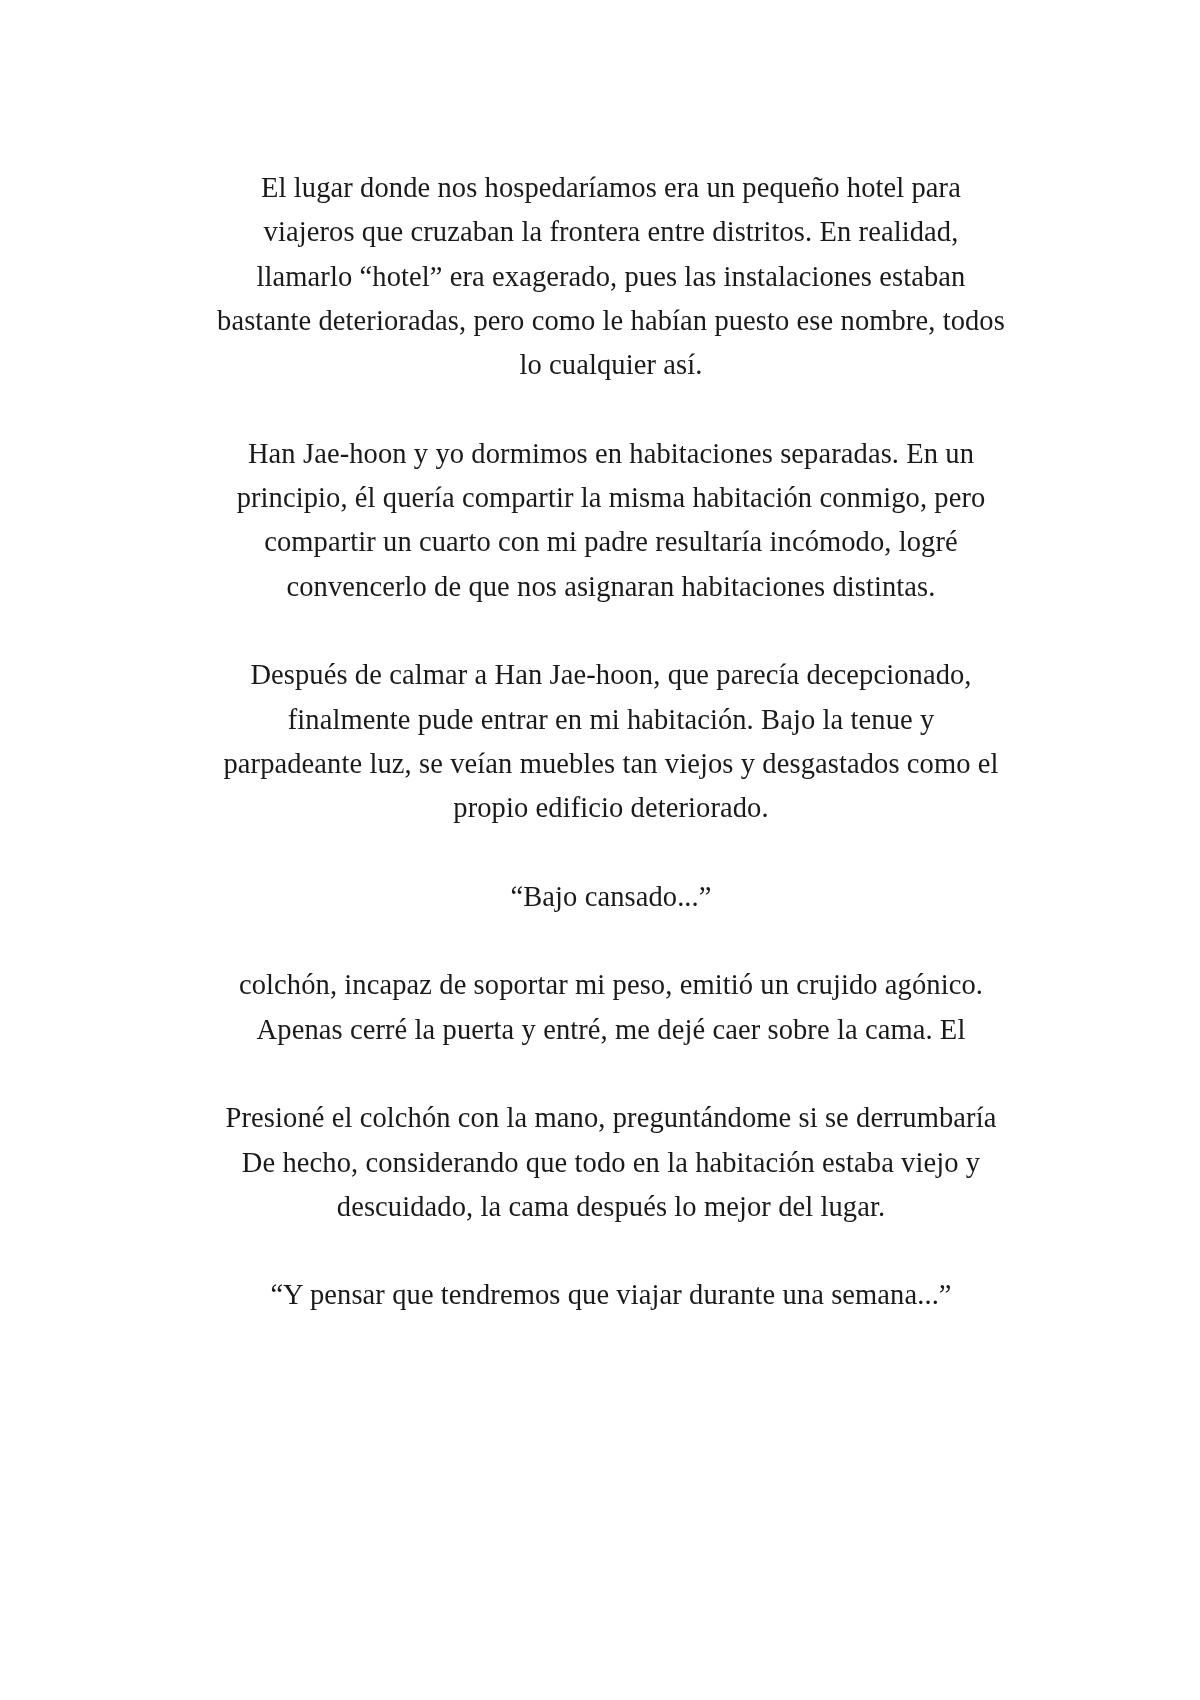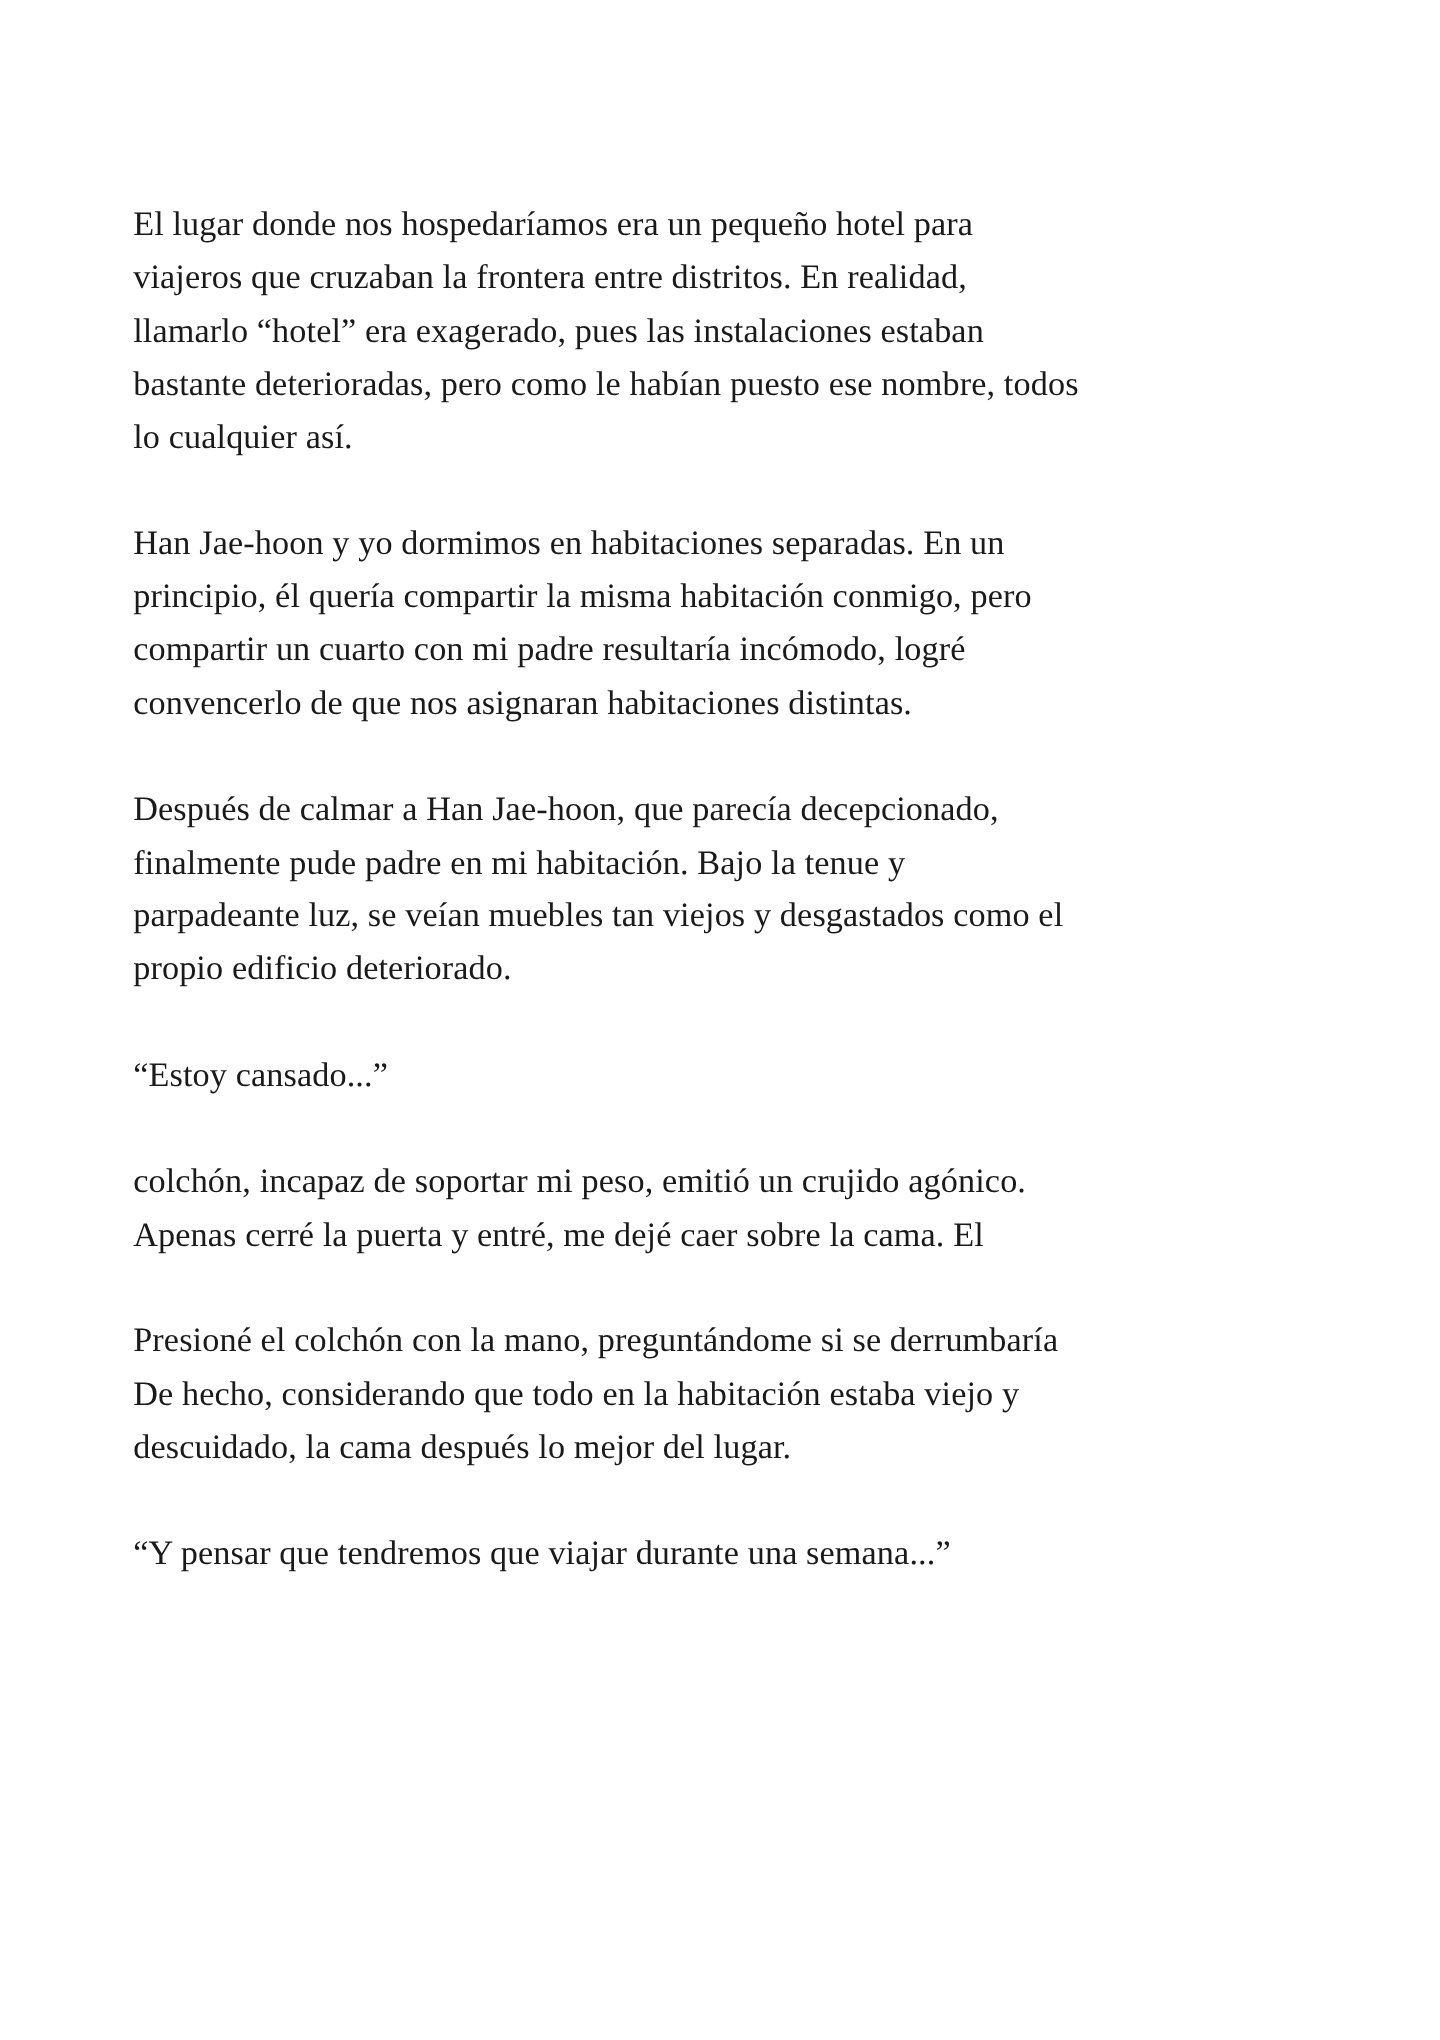--- a/index.html
+++ b/index.html
@@ -19,20 +19,21 @@
     top: 166px;
     width: 1000px;
     font-family: "Liberation Serif", "DejaVu Serif", serif;
     font-size: 28.5px;
     line-height: 44.3px;
     color: #1a1a1a;
     letter-spacing: 0.1px;
   }
   .para {
     margin: 0 0 44.3px 0;
+    text-align: center;
   }
   .line {
     display: block;
     white-space: nowrap;
   }
 </style>
 </head>
 <body>
 
 <div class="page">
@@ -47,27 +48,27 @@
 
   <p class="para">
     <span class="line">Han Jae-hoon y yo dormimos en habitaciones separadas. En un</span>
     <span class="line">principio, él quería compartir la misma habitación conmigo, pero</span>
     <span class="line">compartir un cuarto con mi padre resultaría incómodo, logré</span>
     <span class="line">convencerlo de que nos asignaran habitaciones distintas.</span>
   </p>
 
   <p class="para">
     <span class="line">Después de calmar a Han Jae-hoon, que parecía decepcionado,</span>
-    <span class="line">finalmente pude padre en mi habitación. Bajo la tenue y</span>
+    <span class="line">finalmente pude entrar en mi habitación. Bajo la tenue y</span>
     <span class="line">parpadeante luz, se veían muebles tan viejos y desgastados como el</span>
     <span class="line">propio edificio deteriorado.</span>
   </p>
 
   <p class="para">
-    <span class="line">“Estoy cansado...”</span>
+    <span class="line">“Bajo cansado...”</span>
   </p>
 
   <p class="para">
     <span class="line">colchón, incapaz de soportar mi peso, emitió un crujido agónico.</span>
     <span class="line">Apenas cerré la puerta y entré, me dejé caer sobre la cama. El</span>
   </p>
 
   <p class="para">
     <span class="line">Presioné el colchón con la mano, preguntándome si se derrumbaría</span>
     <span class="line">De hecho, considerando que todo en la habitación estaba viejo y</span>

